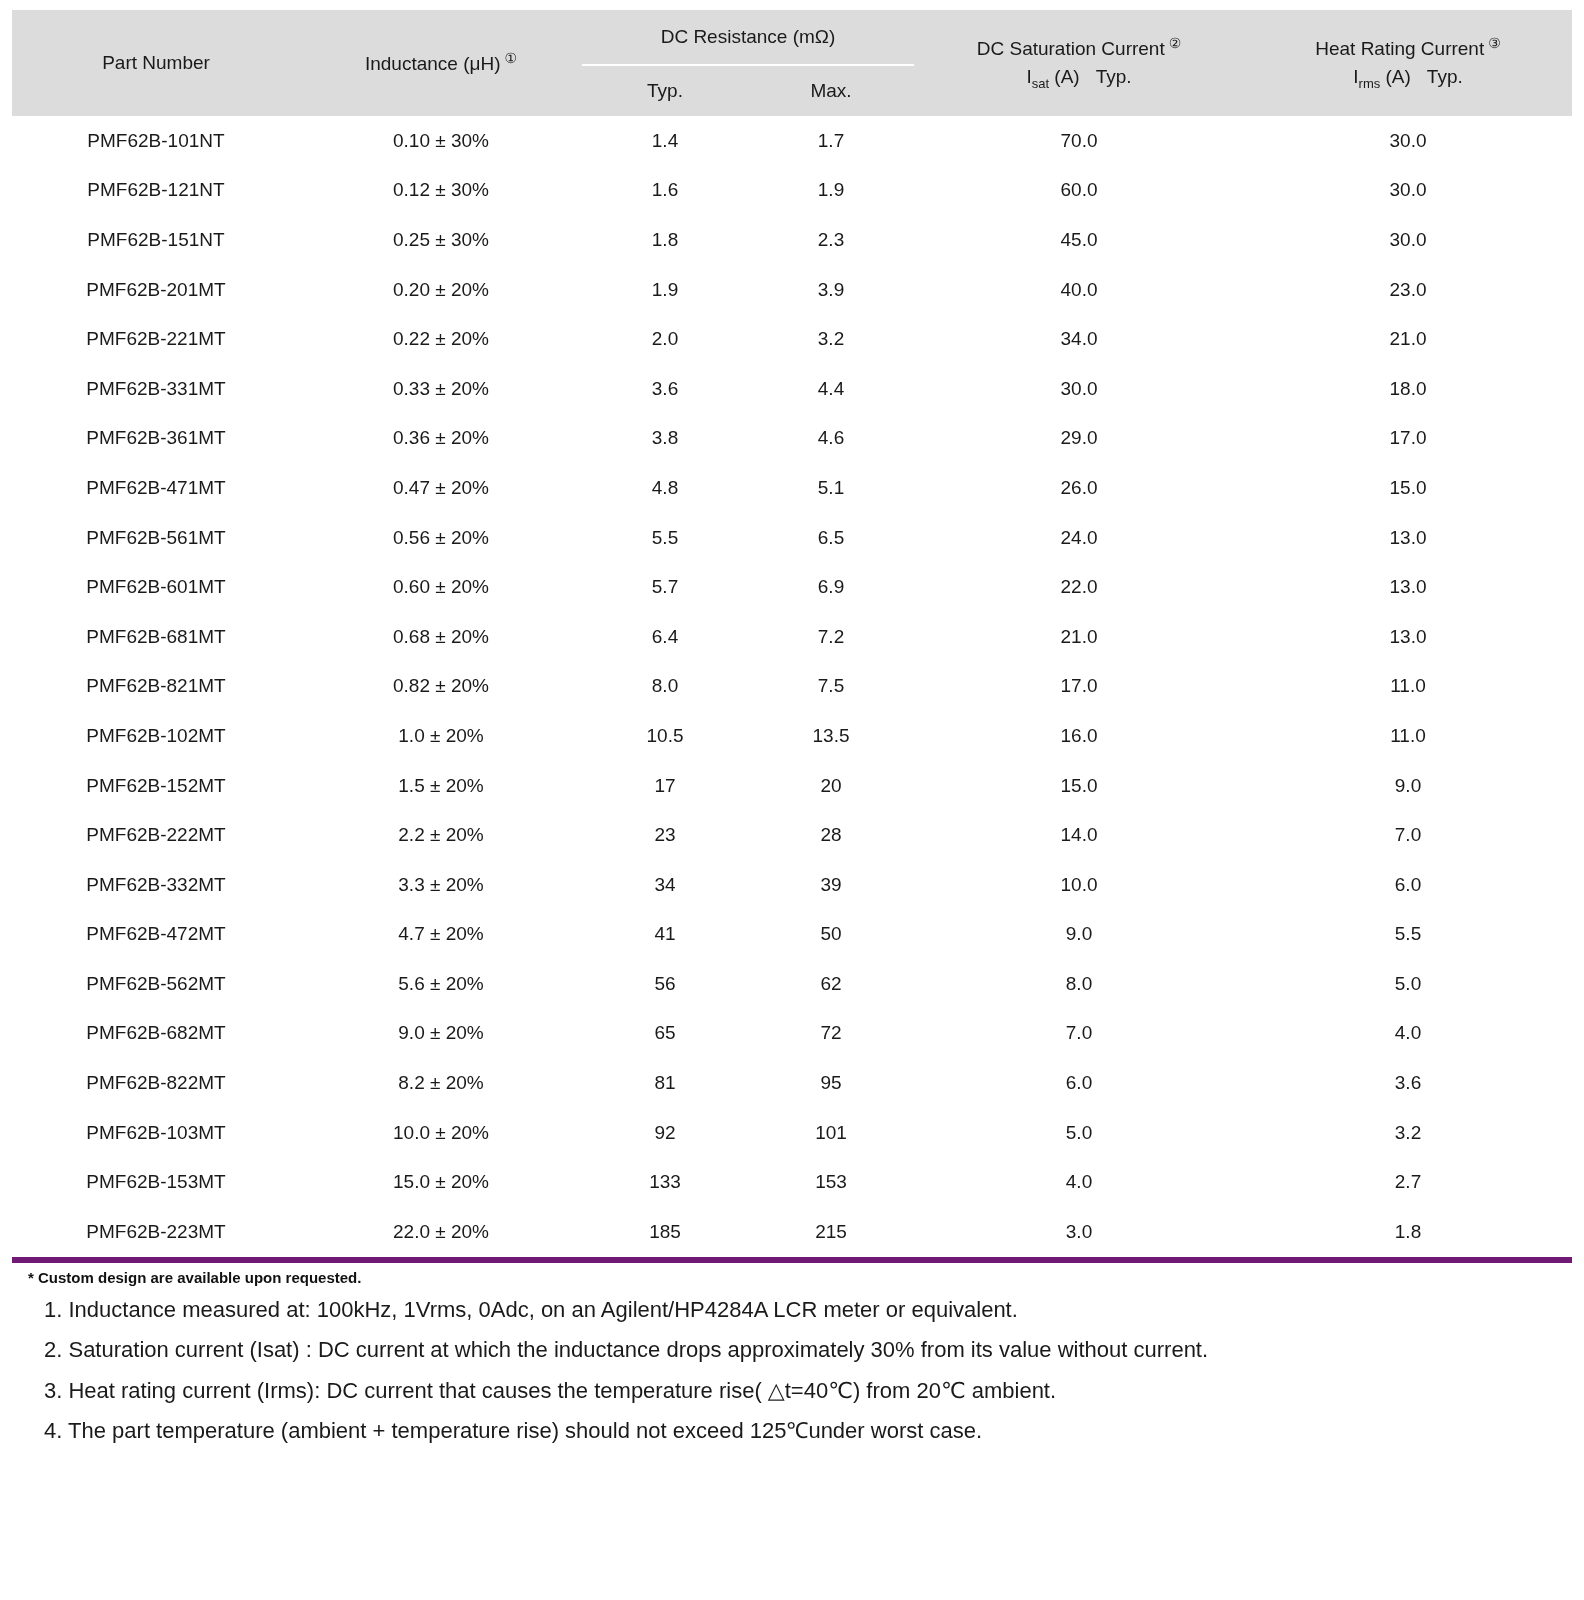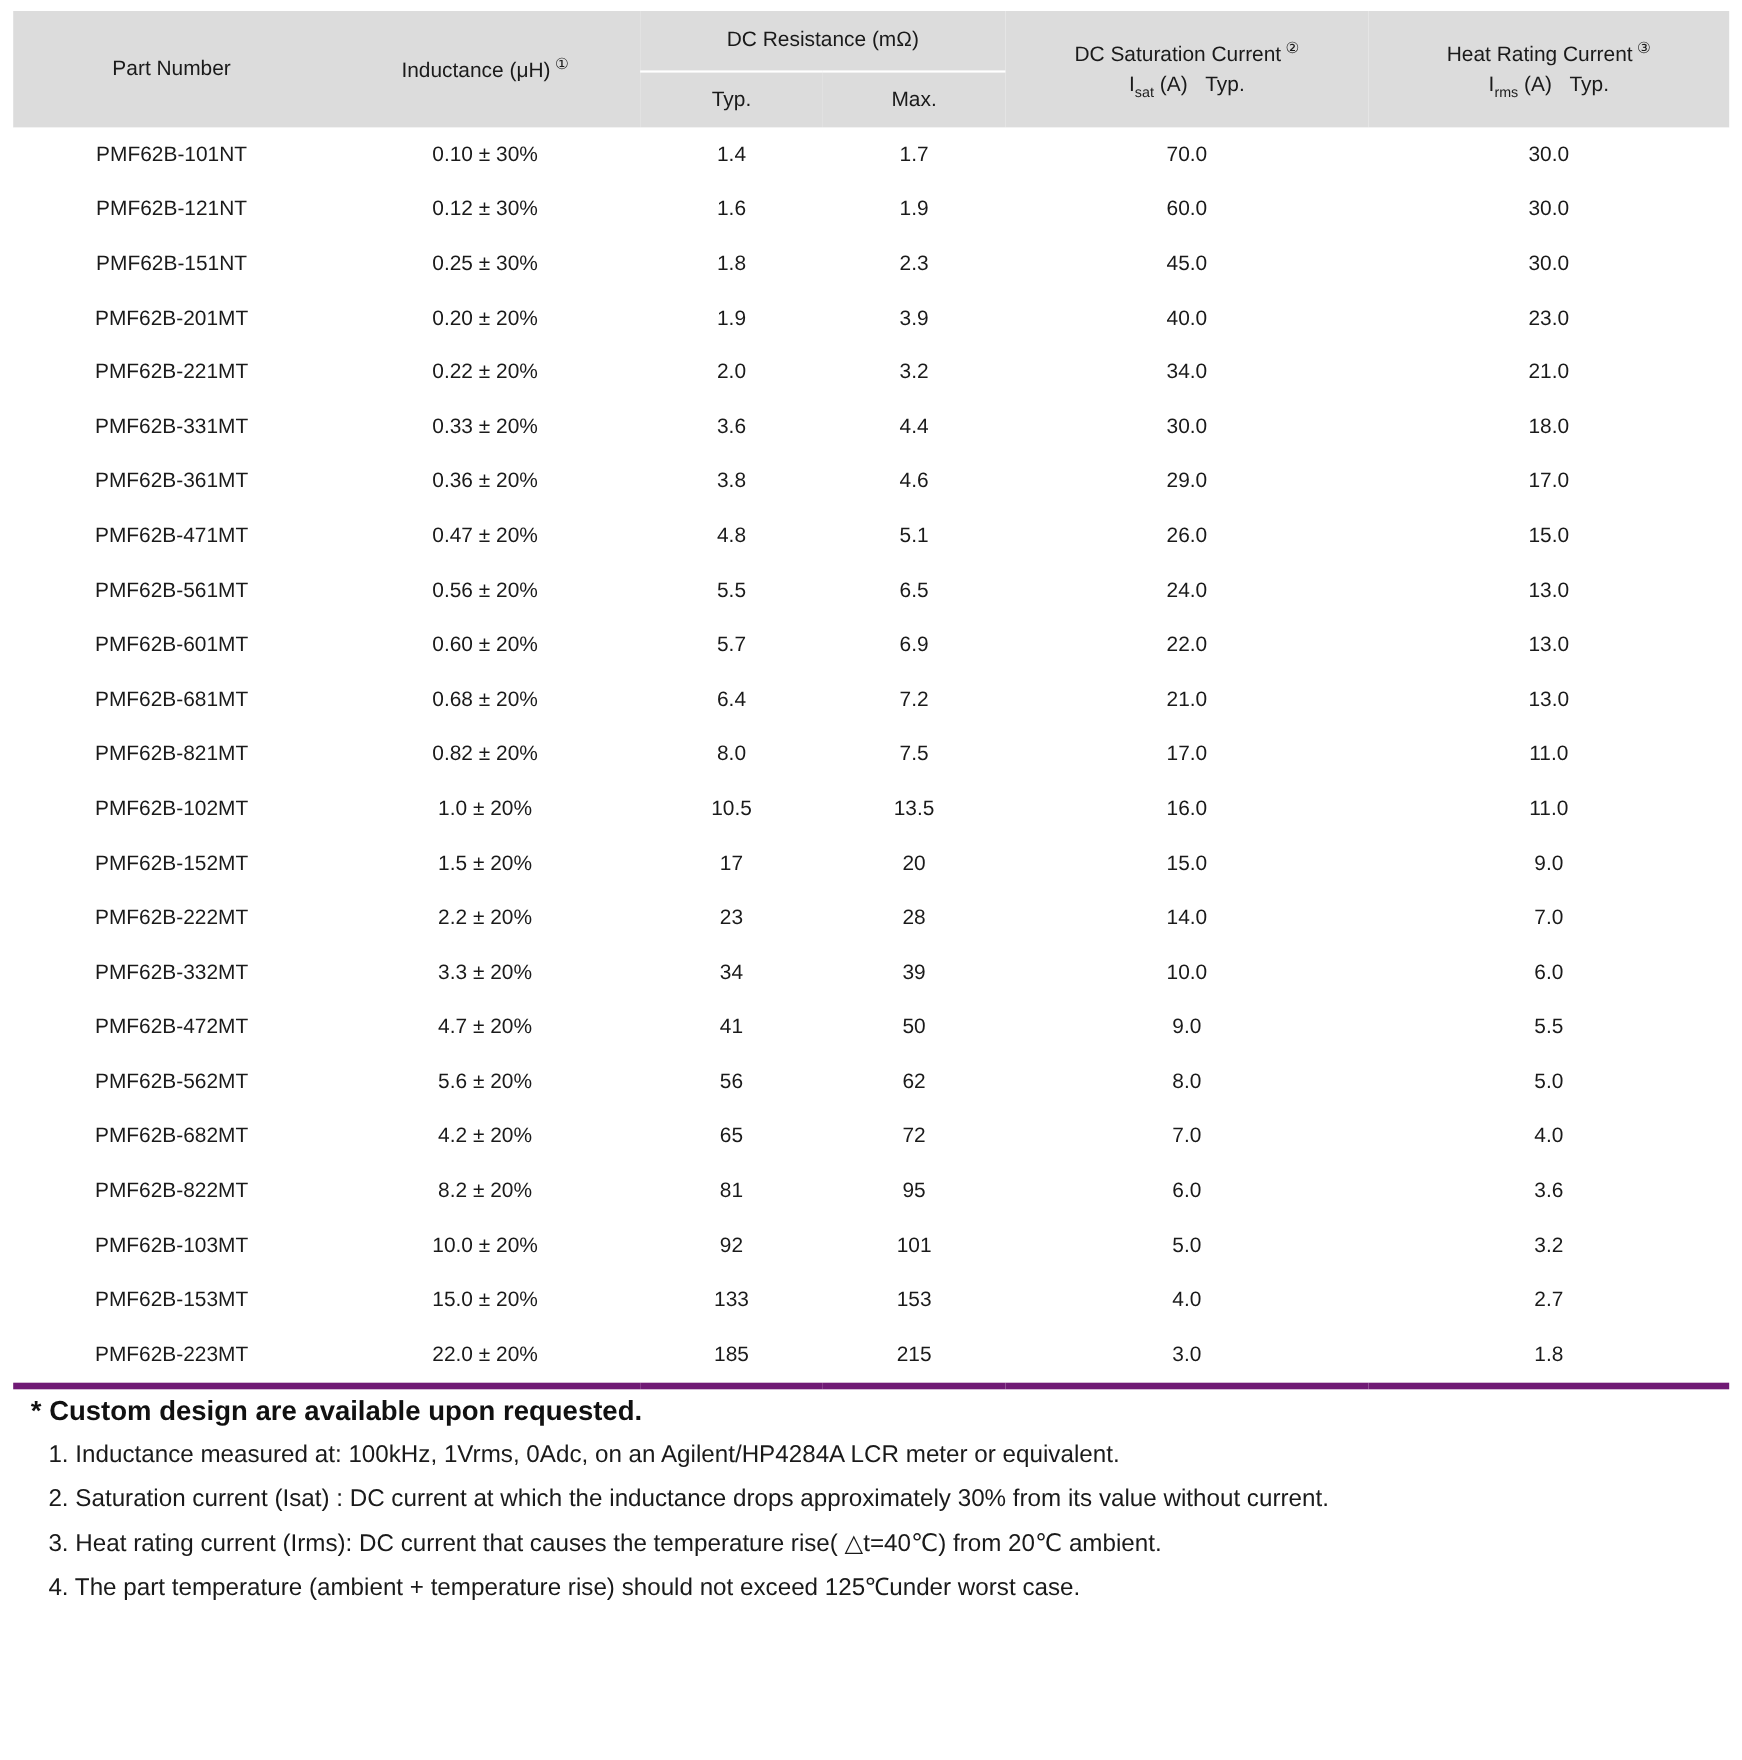--- a/index.html
+++ b/index.html
@@ -75,21 +75,21 @@
     background: #ffffff;
   }
   tbody tr:last-child td {
     border-bottom: 6px solid #701a75;
   }
   .notes {
     margin: 6px 0 0 14px;
     width: 1548px;
   }
   .note-star {
-    font-size: 25px;
+    font-size: 15px;
     font-weight: bold;
     color: #111111;
     margin: 6px 0 10px 2px;
   }
   .note-line {
     font-size: 22px;
     color: #1a1a1a;
     margin: 0 0 13px 18px;
     line-height: 1.25;
   }
@@ -285,21 +285,21 @@
         <tr>
           <td>PMF62B-562MT</td>
           <td>5.6 ± 20%</td>
           <td>56</td>
           <td>62</td>
           <td>8.0</td>
           <td>5.0</td>
         </tr>
         <tr>
           <td>PMF62B-682MT</td>
-          <td>4.2 ± 20%</td>
+          <td>9.0 ± 20%</td>
           <td>65</td>
           <td>72</td>
           <td>7.0</td>
           <td>4.0</td>
         </tr>
         <tr>
           <td>PMF62B-822MT</td>
           <td>8.2 ± 20%</td>
           <td>81</td>
           <td>95</td>

